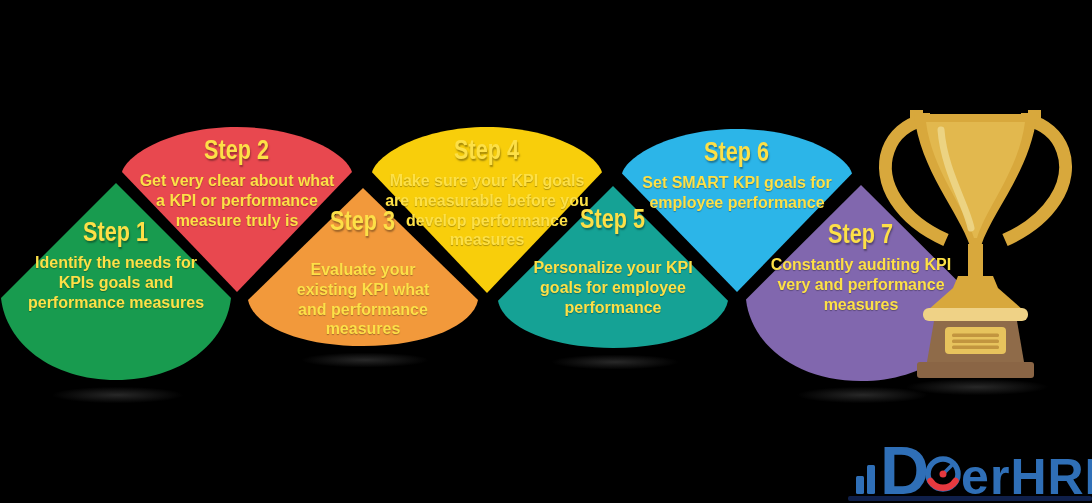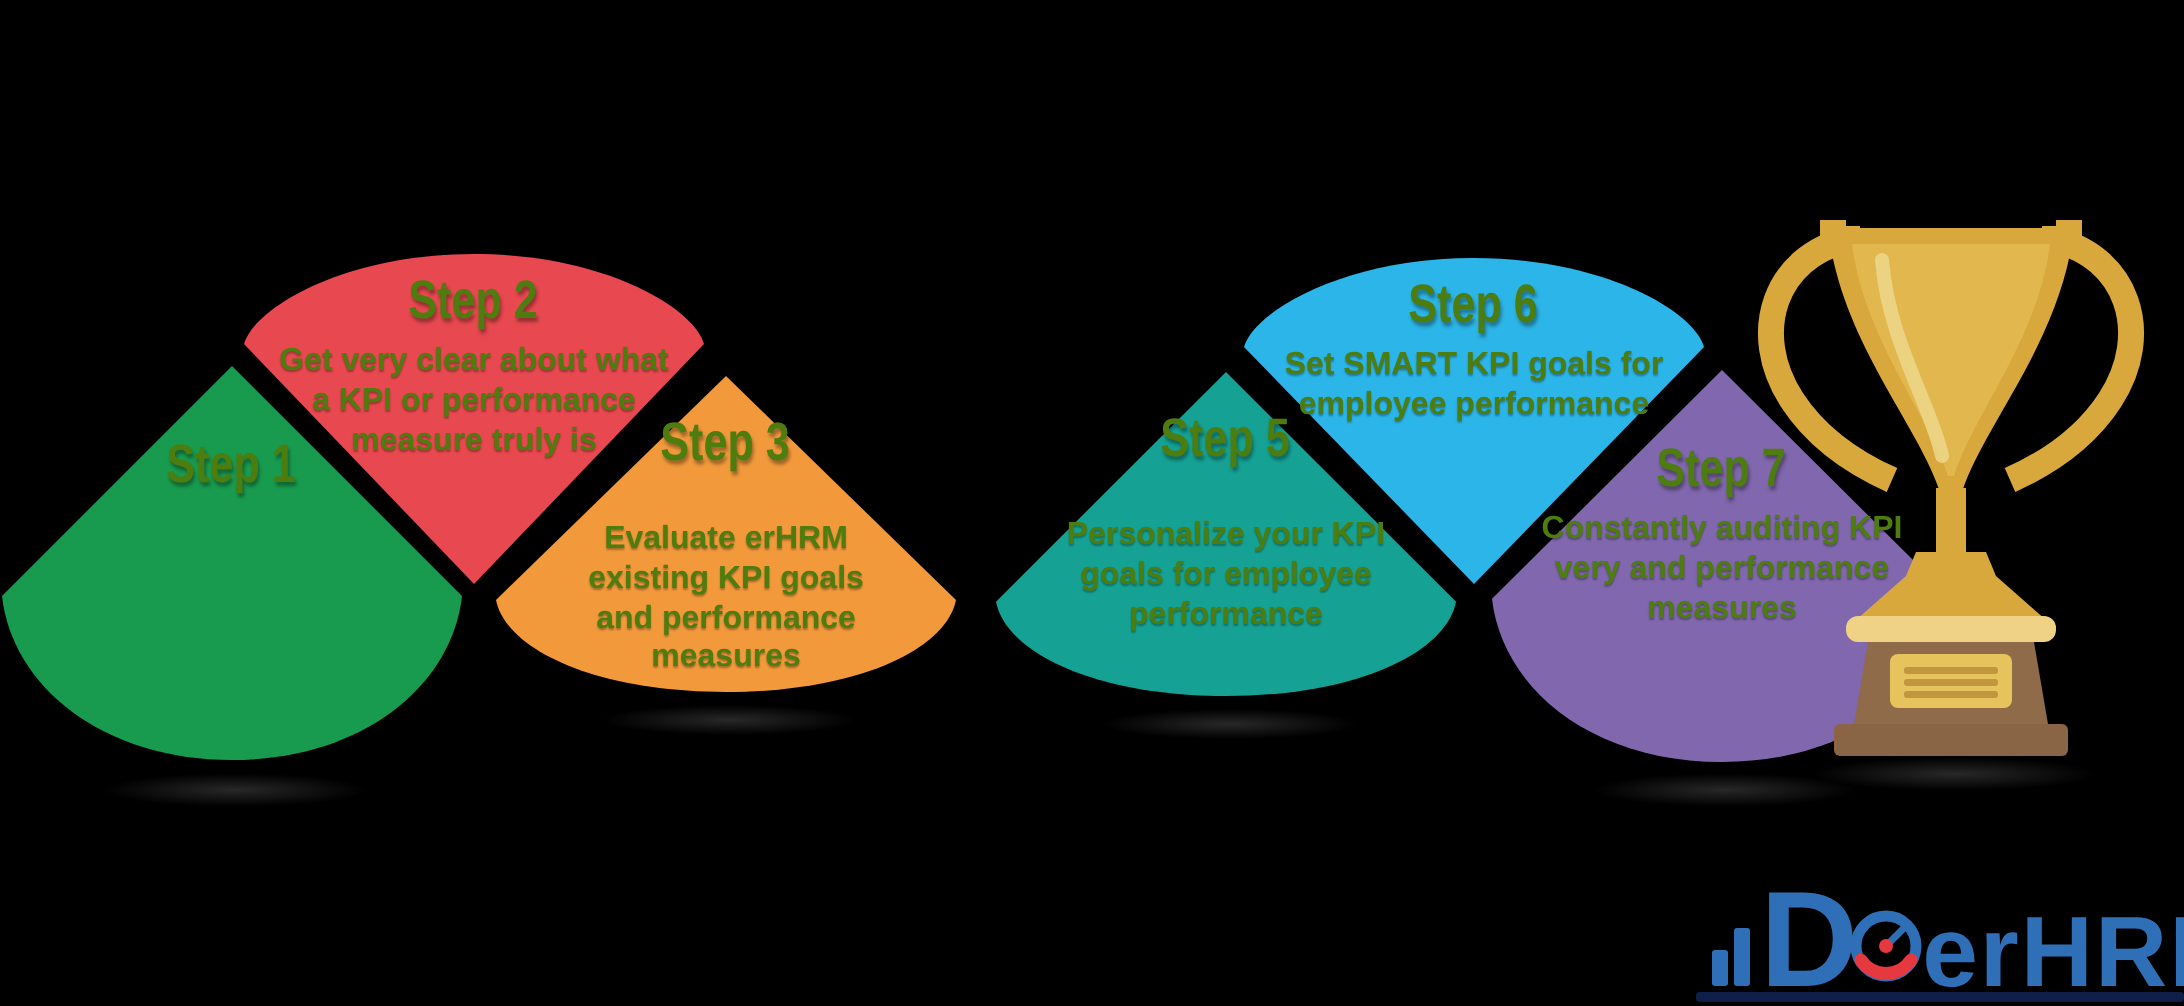--- a/index.html
+++ b/index.html
@@ -4,21 +4,21 @@
 <style>
   html,body{margin:0;padding:0;background:#000;}
   #canvas{
     position:relative;width:1092px;height:503px;background:#000;
     overflow:hidden;font-family:"Liberation Sans",sans-serif;
   }
   .petal{position:absolute;}
   .petal svg.shape{position:absolute;left:0;top:0;width:100%;height:100%;}
   .petal .content{
     position:relative;height:100%;display:flex;flex-direction:column;
-    align-items:center;text-align:center;color:#4d7c0f;box-sizing:border-box;
+    align-items:center;text-align:center;color:#fde047;box-sizing:border-box;
   }
   .petal .title{
     display:inline-block;font-weight:700;font-size:27px;line-height:1;
     transform:scaleX(0.8);letter-spacing:0px;
     text-shadow:1px 2px 2px rgba(0,0,0,.35);
   }
   .petal .body{
     font-weight:700;font-size:16px;line-height:1.24;margin-top:7px;
     text-shadow:0 1px 1px rgba(0,0,0,.3);
   }
@@ -77,43 +77,53 @@
   <div class="shadow sh5"></div>
   <div class="shadow sh7"></div>
   <div class="shadow sht"></div>
 
   <div class="petal down-deep s1">
     <svg class="shape" viewBox="0 0 230 197" preserveAspectRatio="none">
       <path d="M115,0 L230,115 C225,160 180,197 115,197 C50,197 5,160 0,115 Z" fill="#189B4F"></path>
     </svg>
     <div class="content">
       <span class="title">Step 1</span>
+      <div class="body">Identify the needs for KPIs goals and performance measures</div>
     </div>
   </div>
 
   <div class="petal up s2">
     <svg class="shape" viewBox="0 0 230 165" preserveAspectRatio="none">
       <path d="M115,165 L0,45 C5,27 50,0 115,0 C180,0 225,27 230,45 Z" fill="#E8484F"></path>
     </svg>
     <div class="content">
       <span class="title">Step 2</span>
       <div class="body">Get very clear about what a KPI or performance measure truly is</div>
     </div>
   </div>
 
   <div class="petal down-shallow s3">
     <svg class="shape" viewBox="0 0 230 158" preserveAspectRatio="none">
       <path d="M115,0 L230,112 C225,137 180,158 115,158 C50,158 5,137 0,112 Z" fill="#F2993B"></path>
     </svg>
     <div class="content">
       <span class="title">Step 3</span>
-      <div class="body">Evaluate erHRM existing KPI goals and performance measures</div>
+      <div class="body">Evaluate your existing KPI what and performance measures</div>
     </div>
   </div>
 
+  <div class="petal up s4">
+    <svg class="shape" viewBox="0 0 230 165" preserveAspectRatio="none">
+      <path d="M115,165 L0,45 C5,27 50,0 115,0 C180,0 225,27 230,45 Z" fill="#F8CE0B"></path>
+    </svg>
+    <div class="content">
+      <span class="title">Step 4</span>
+      <div class="body">Make sure your KPI goals are measurable before you develop performance measures</div>
+    </div>
+  </div>
 
   <div class="petal down-shallow s5">
     <svg class="shape" viewBox="0 0 230 158" preserveAspectRatio="none">
       <path d="M115,0 L230,112 C225,137 180,158 115,158 C50,158 5,137 0,112 Z" fill="#15A295"></path>
     </svg>
     <div class="content">
       <span class="title">Step 5</span>
       <div class="body">Personalize your KPI goals for employee performance</div>
     </div>
   </div>

